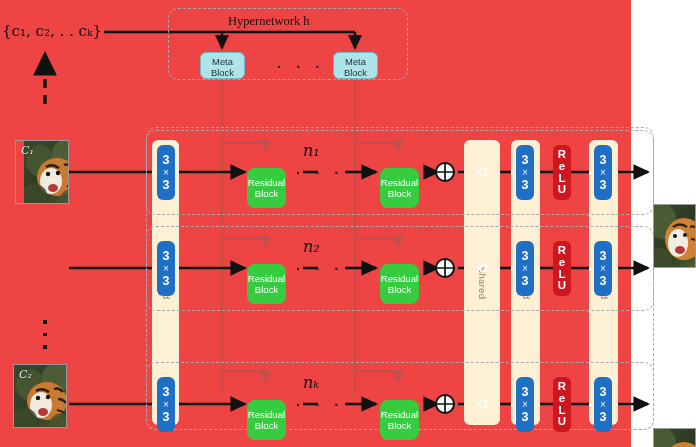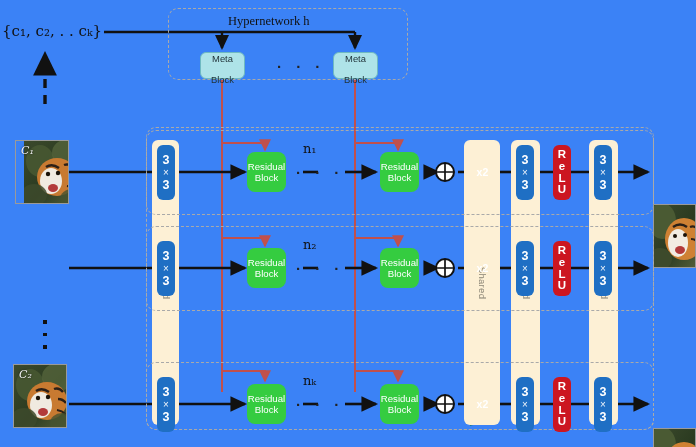--- a/index.html
+++ b/index.html
@@ -1,18 +1,18 @@
 <!DOCTYPE html>
 <html><head>
 <meta charset="utf-8">
 <style>
   html,body{margin:0;padding:0;background:#ffffff;}
   body{width:696px;height:447px;overflow:hidden;
        font-family:"Liberation Sans","DejaVu Sans",sans-serif;}
-  #stage{position:relative;width:696px;height:447px;background:#3b82f6;}
+  #stage{position:relative;width:631px;height:447px;background:#ef4444;}
   #svg-layer{position:absolute;left:0;top:0;width:696px;height:447px;}
 
   .abs{position:absolute;box-sizing:border-box;}
 
   
   .dashbox{border:1.6px dashed #a9a9a9;border-radius:10px;background:transparent;}
 
   
   .band{background:#fdf0d5;border-radius:6px;}
   .band-label{
@@ -33,38 +33,38 @@
   .relu{
     background:#cc1620;border-radius:6px;color:#fff;
     display:flex;flex-direction:column;align-items:center;justify-content:center;
     font-size:11.5px;line-height:1.02;font-weight:700;
   }
   .relu span{display:block;}
 
   .resblock{
     background:#35cc40;border-radius:8px;color:#fff;
     display:flex;flex-direction:column;align-items:center;justify-content:center;
-    font-size:9.6px;line-height:1.16;text-align:right;font-weight:500;
+    font-size:9.6px;line-height:1.16;text-align:right;font-weight:500;margin-top:16px;
   }
   .resblock span{display:block;}
 
   .metablock{
     background:#aee3e8;border:1.3px solid #6fb9c2;border-radius:6px;color:#22343a;
-    display:flex;flex-direction:column;align-items:center;justify-content:flex-start;
-    font-size:9.4px;line-height:1.18;text-align:center;gap:10px;
+    display:flex;flex-direction:column;align-items:center;justify-content:flex-end;
+    font-size:9.4px;line-height:1.18;text-align:center;
   }
   .metablock span{display:block;}
 
   .up2-label{
     position:absolute;color:#ffffff;font-size:10.5px;font-weight:600;
     left:50%;top:50%;transform:translate(-55%,-50%);
   }
   .title-h{font-size:12.5px;color:#111;font-family:"Liberation Sans",sans-serif;}
   .cset{font-size:15px;color:#111;font-family:"DejaVu Serif","Liberation Serif",serif;white-space:nowrap;}
-  .nlab{font-size:13px;color:#111;font-family:"DejaVu Serif","Liberation Serif",serif;}
+  .nlab{font-size:16px;color:#111;font-family:"DejaVu Serif","Liberation Serif",serif;font-style:italic;}
   .dots3{font-size:15px;color:#222;letter-spacing:5px;font-weight:700;}
   .vdots{display:flex;flex-direction:column;gap:9px;align-items:center;}
   .vdots i{display:block;width:3.5px;height:3.5px;background:#111;border-radius:0;}
 
   
   .thumb{border:1px solid #9a9a9a;overflow:hidden;position:relative;}
   .thumb .clabel{
     position:absolute;left:5px;top:3px;color:#f2f2f2;font-size:11px;
     font-family:"DejaVu Serif","Liberation Serif",serif;font-style:italic;
     text-shadow:0 0 2px rgba(0,0,0,.8);z-index:4;

